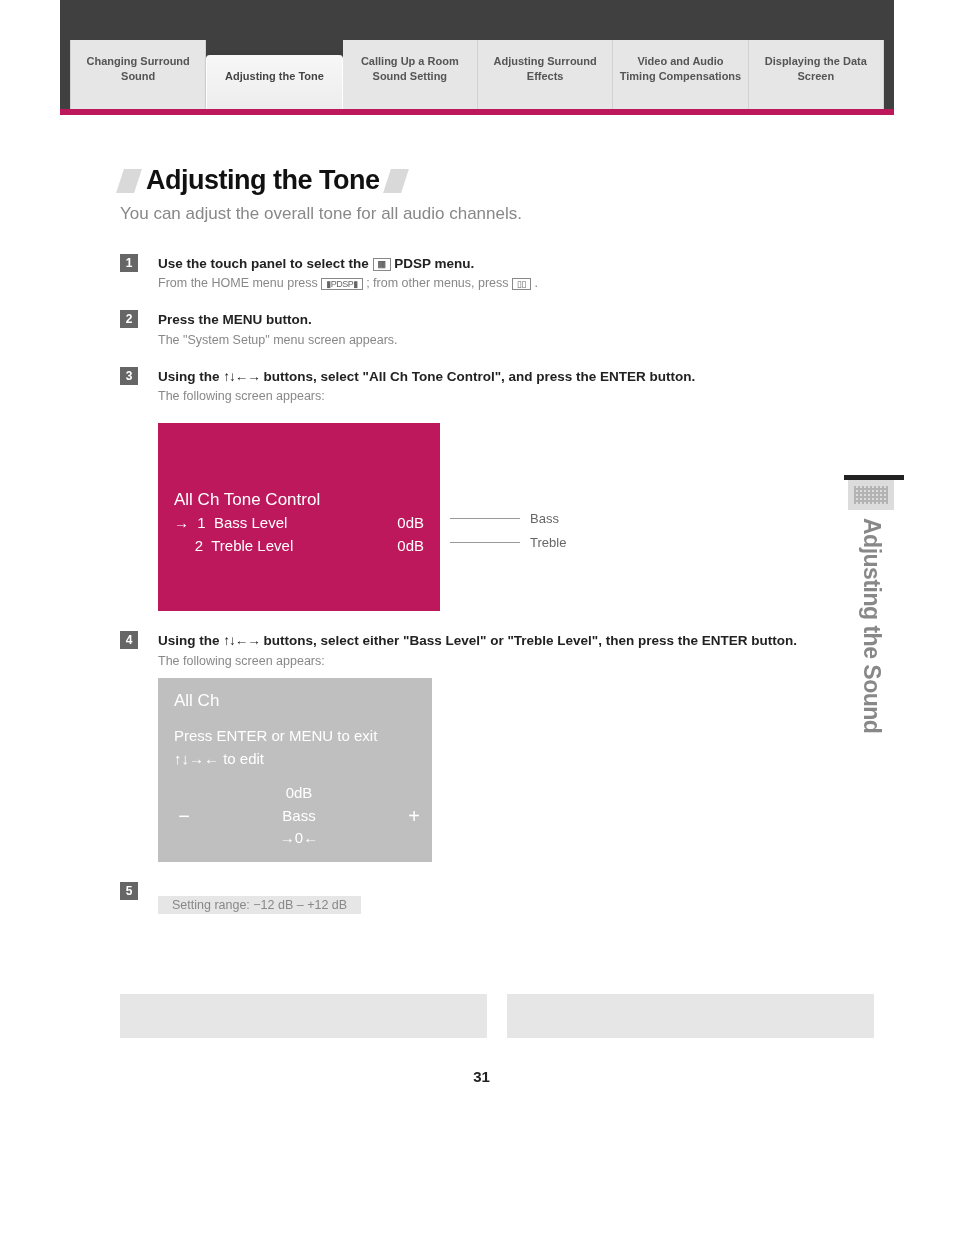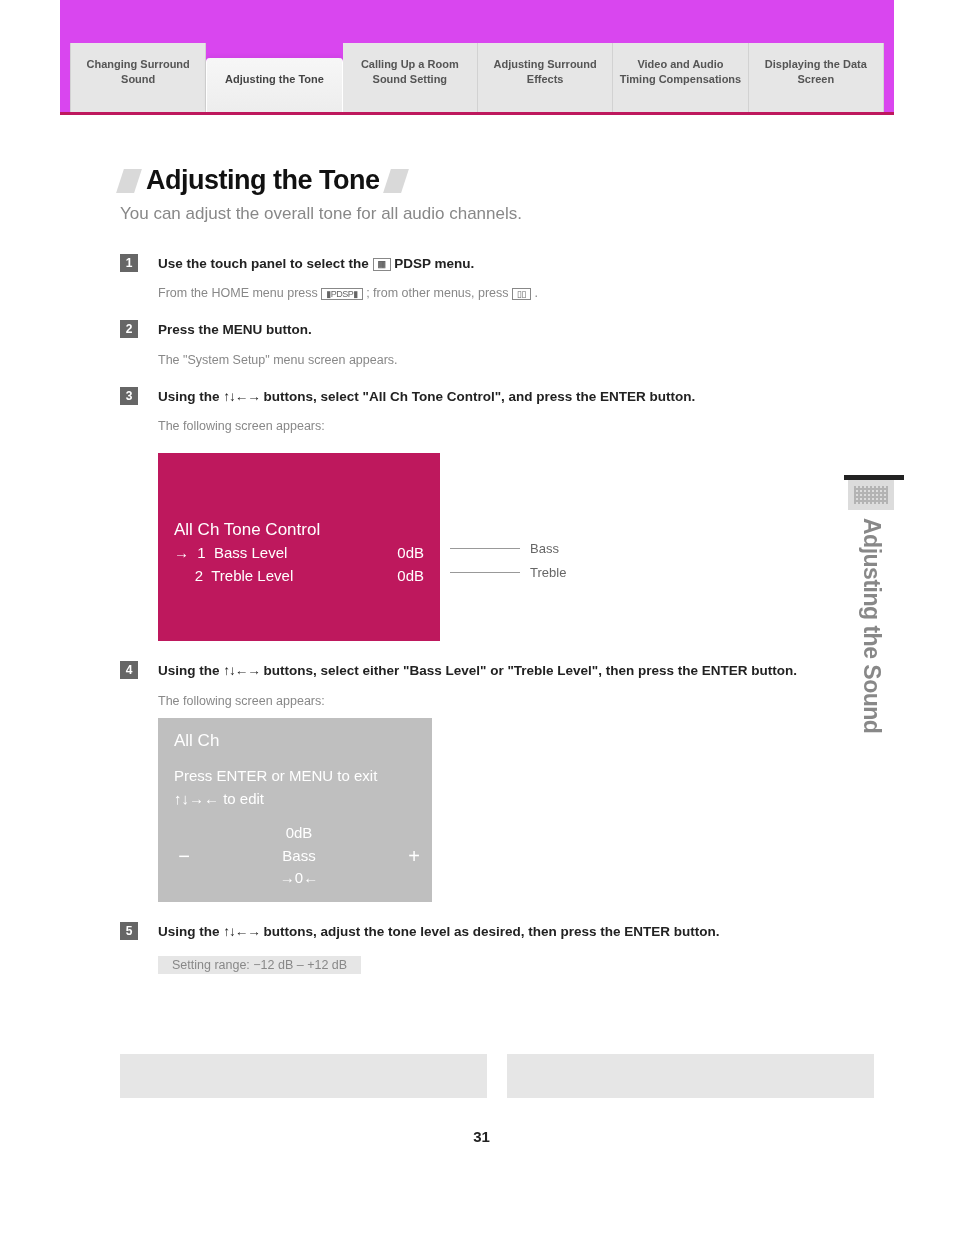--- a/index.html
+++ b/index.html
@@ -6,27 +6,27 @@
     margin: 0;
     padding: 0;
     background: #fff;
     font-family: Arial, Helvetica, sans-serif;
     font-size: 13px;
     color: #333;
     width: 954px;
   }
   .top-band {
     margin: 0 60px 0 60px;
-    background: #d946ef;
+    background: #404040;
     display: flex;
     align-items: flex-end;
     height: 115px;
     padding: 0 10px;
     box-sizing: border-box;
-    border-bottom: 3px solid #be185d;
+    border-bottom: 6px solid #be185d;
   }
   .tab {
     flex: 1;
     padding: 14px 6px 26px 6px;
     text-align: center;
     font-size: 11px;
     font-weight: bold;
     color: #555;
     border-right: 1px solid #d2d2d2;
     background: linear-gradient(#e6e6e6, #e6e6e6);
@@ -88,21 +88,21 @@
   .step-body { flex: 1; }
   .step-title {
     font-weight: bold;
     font-size: 13.5px;
     color: #222;
     line-height: 1.5;
   }
   .step-desc {
     color: #888;
     font-size: 12.5px;
-    margin-top: 12px;
+    margin-top: 2px;
   }
   .inline-icon {
     display: inline-block;
     padding: 0 4px;
     font-size: 9px;
     border: 1px solid #888;
     vertical-align: middle;
     line-height: 1.2;
     color: #666;
     letter-spacing: -0.5px;
@@ -378,25 +378,20 @@
           </div>
           <div class="plus">+</div>
         </div>
       </div>
     </div>
   </div>
 
   <div class="step">
     <div class="step-num">5</div>
     <div class="step-body">
-      <div class="step-title">
-        <span>Using the </span>
-        <span class="arrows">↑↓←→</span>
-        <span> buttons, adjust the tone level as desired, then press the ENTER button.</span>
-      </div>
       <div class="range-box">Setting range: −12 dB – +12 dB</div>
     </div>
   </div>
 
 
 </div>
 
 <div class="footer-blocks">
   <div class="footer-block"></div>
   <div class="footer-block"></div>

